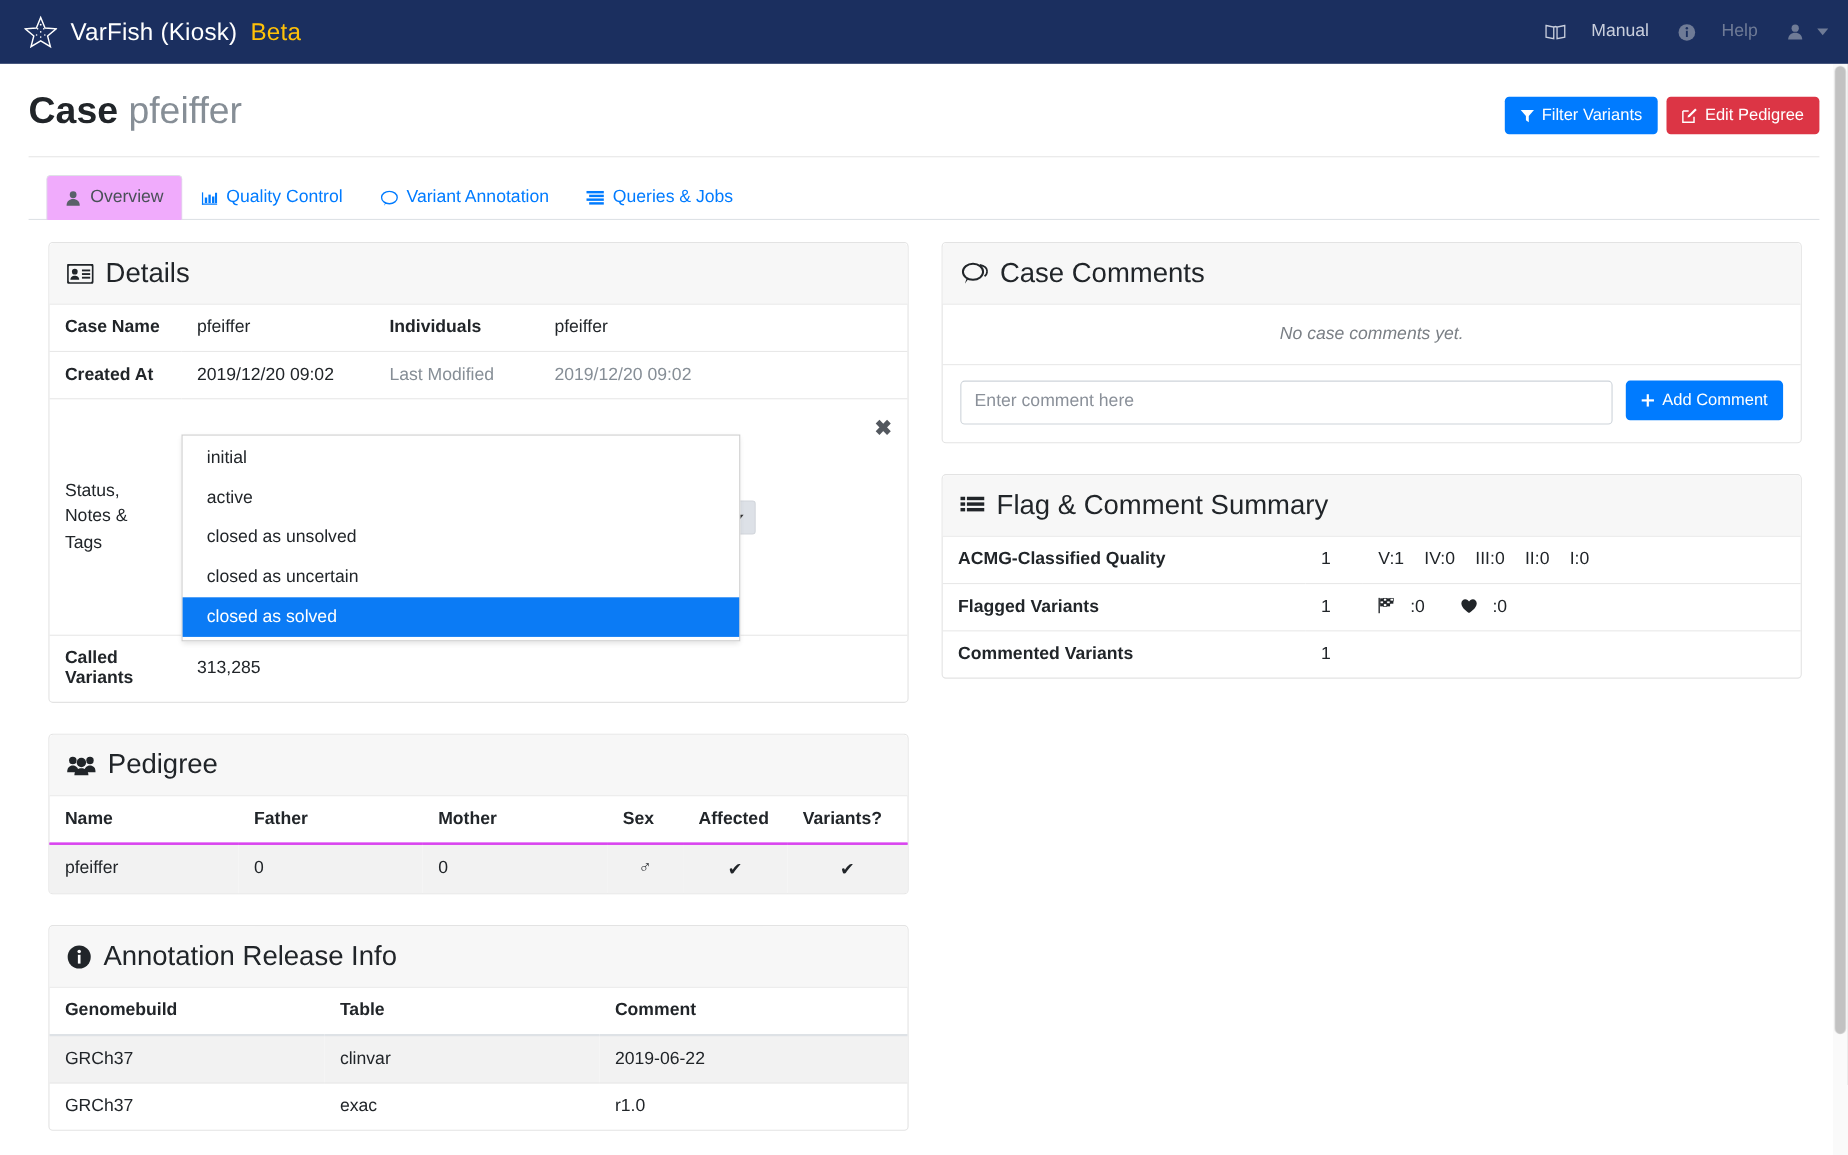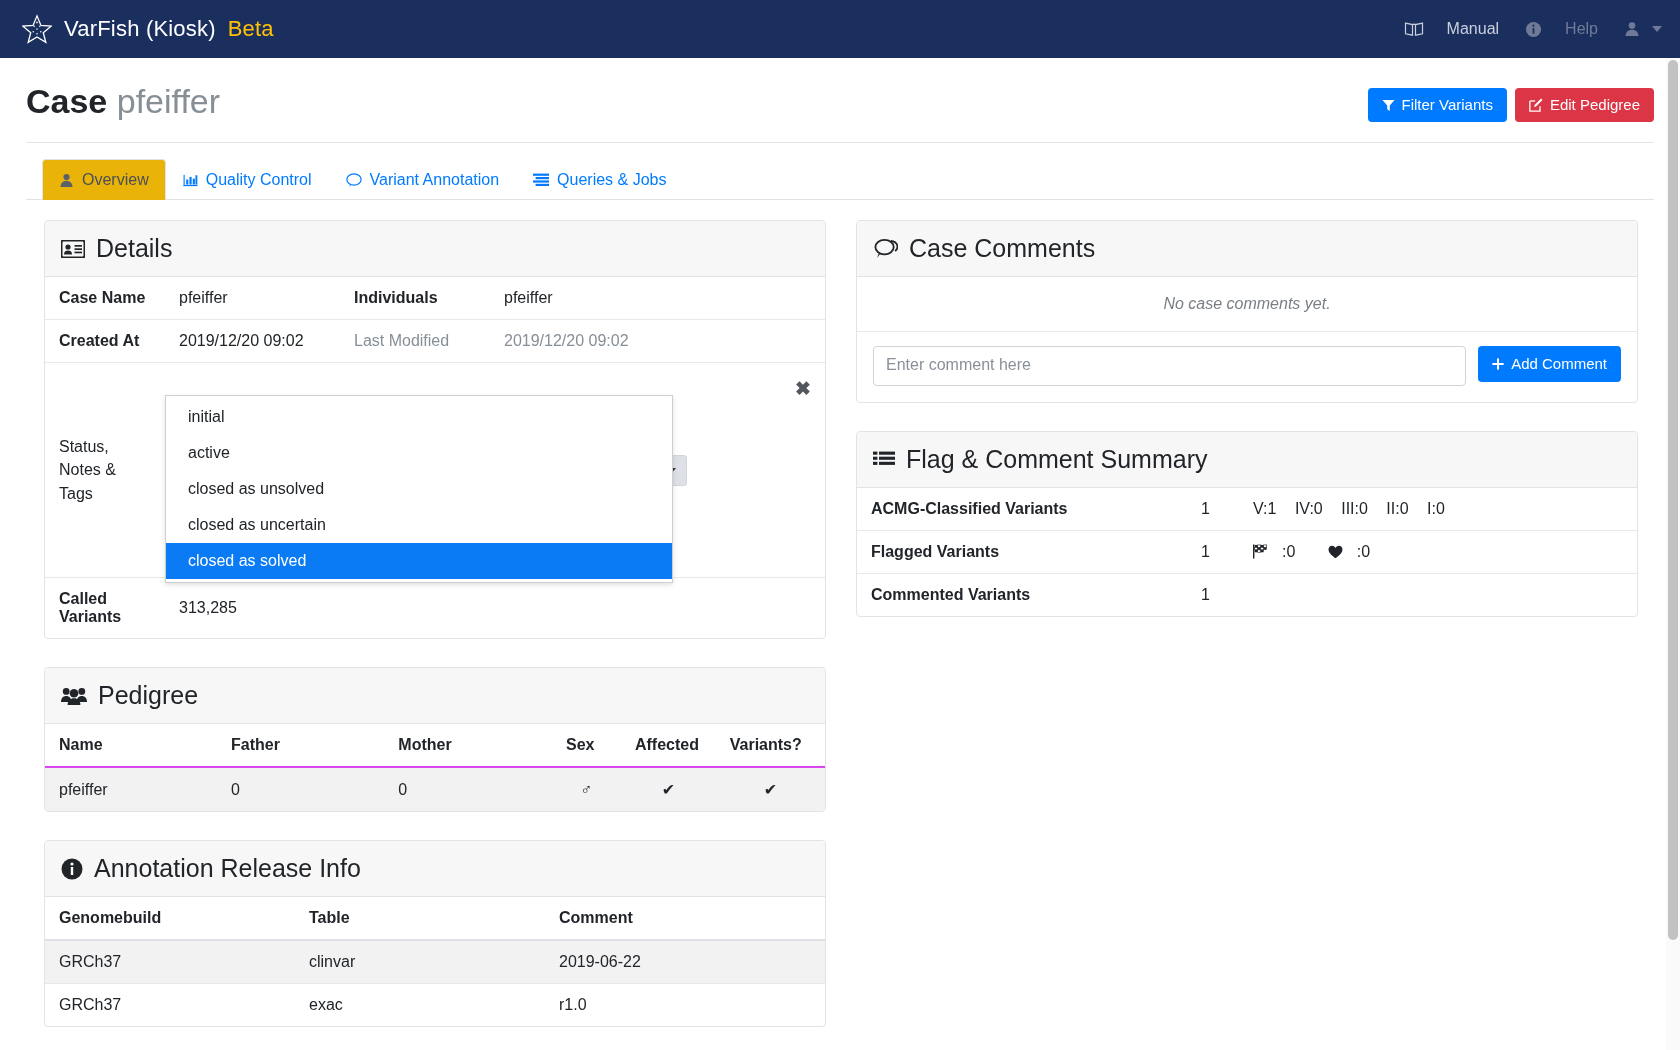--- a/index.html
+++ b/index.html
@@ -80,21 +80,21 @@
     font-size: 16px;
     color: #007bff;
     cursor: pointer;
     border: 1px solid transparent;
     border-bottom: none;
     margin-bottom: -1px;
     text-decoration: none;
   }
   .tab.active {
     color: #495057;
-    background: #eab308;
+    background: #f0abfc;
     border-color: #dee2e6 #dee2e6 #fff;
     border-radius: 4px 4px 0 0;
   }
   .tab .ic { color: inherit; display:inline-flex; }
   .tab.active .ic { color: #495057; }
 
   
   .cols { display: flex; gap: 30px; padding: 20px 18px 0 18px; }
   .col-left  { width: 782px; flex: none; }
   .col-right { width: 782px; flex: none; }
@@ -536,21 +536,21 @@
               <rect x="6" y="5.7" width="16" height="3.1" fill="#212529"></rect>
               <rect x="0" y="10.8" width="4.4" height="3.1" fill="#212529"></rect>
               <rect x="6" y="10.8" width="16" height="3.1" fill="#212529"></rect>
             </svg>
           </span>
           <span>Flag &amp; Comment Summary</span>
         </div>
         <table class="tbl flagtbl">
           <tbody>
               <tr>
-            <td>ACMG-Classified Variants</td>
+            <td>ACMG-Classified Quality</td>
             <td>1</td>
             <td class="acmg">
               <span>V:1</span>
               <span>IV:0</span>
               <span>III:0</span>
               <span>II:0</span>
               <span>I:0</span>
             </td>
           </tr>
           <tr>

